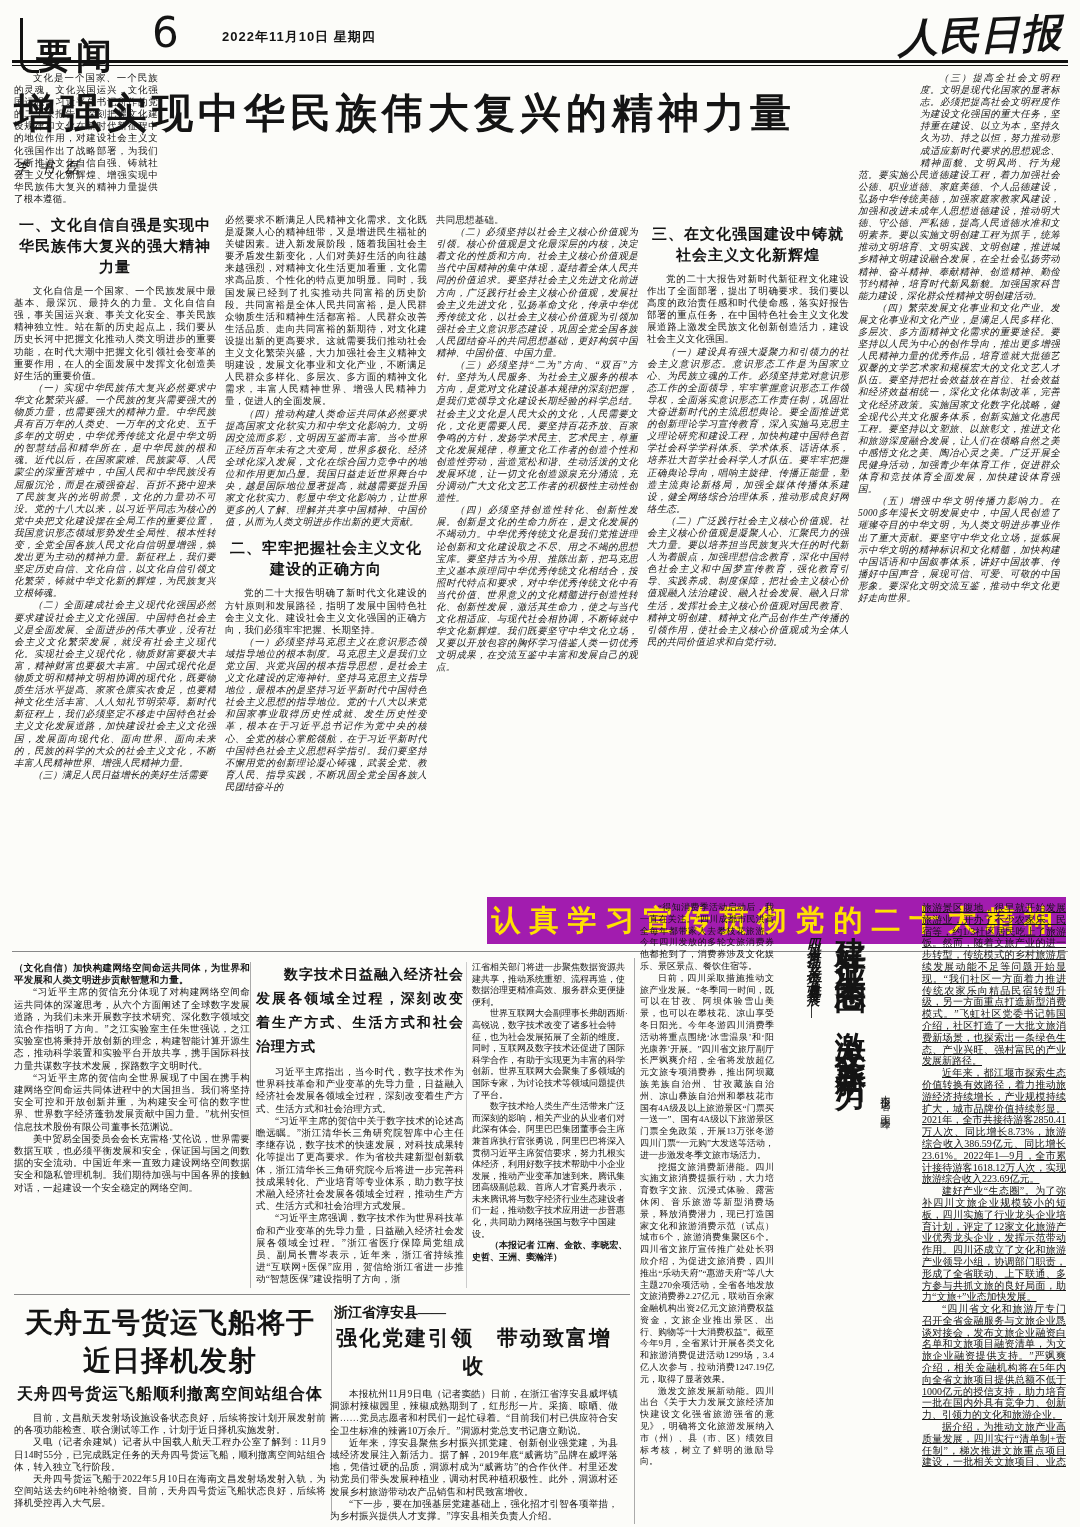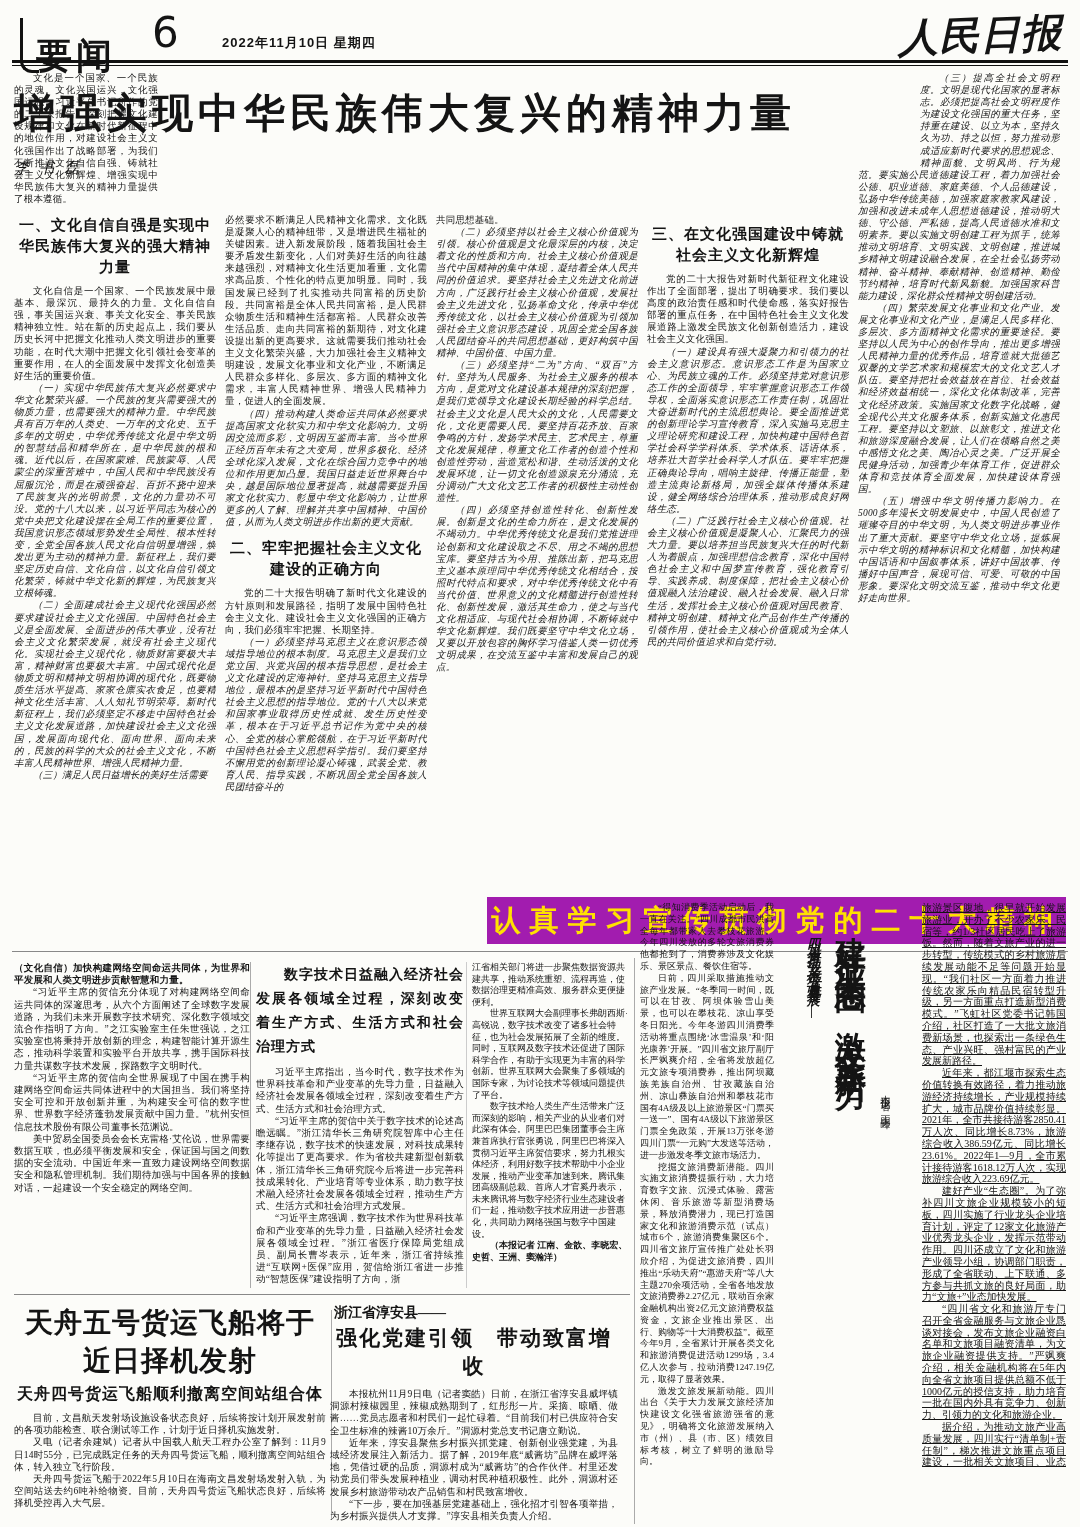--- a/index.html
+++ b/index.html
@@ -12,21 +12,21 @@
   
   .header{position:absolute;left:12px;top:8px;width:1056px;height:54px;}
   .header-rule{position:absolute;left:12px;top:60px;width:1056px;border-top:3px solid #111;}
   .header-rule2{position:absolute;left:12px;top:65px;width:1056px;border-top:1px solid #111;}
   .corner{position:absolute;left:8px;top:10px;width:16px;height:52px;
     border-left:3px solid #111;border-bottom:3px solid #111;border-bottom-left-radius:12px;}
   .yw{position:absolute;left:24px;top:4px;font-family:"Liberation Sans",sans-serif;
     font-weight:bold;font-size:36px;letter-spacing:4px;margin-top:20px;}
   .pagenum{position:absolute;left:140px;top:0px;font-family:"DejaVu Sans",sans-serif;
     font-size:42px;}
-  .dateline{position:absolute;left:210px;top:26px;font-family:"Liberation Sans",sans-serif;
+  .dateline{position:absolute;left:210px;top:20px;font-family:"Liberation Sans",sans-serif;
     font-weight:bold;font-size:13px;letter-spacing:1px;}
   .masthead{position:absolute;right:6px;top:0px;font-family:"DejaVu Serif",serif;
     font-weight:bold;font-style:italic;font-size:40px;letter-spacing:1px;
     transform:rotate(-2deg);}
   
   .main{position:absolute;left:14px;top:72px;width:1052px;height:876px;display:flex;gap:9px;}
   .col{width:202px;height:100%;overflow:hidden;text-align:justify;
     font-size:9.5px;line-height:12.1px;letter-spacing:0.2px;}
   .col.mid{padding-top:142px;height:734px;}
   .col p{margin:0;text-indent:2em;}

